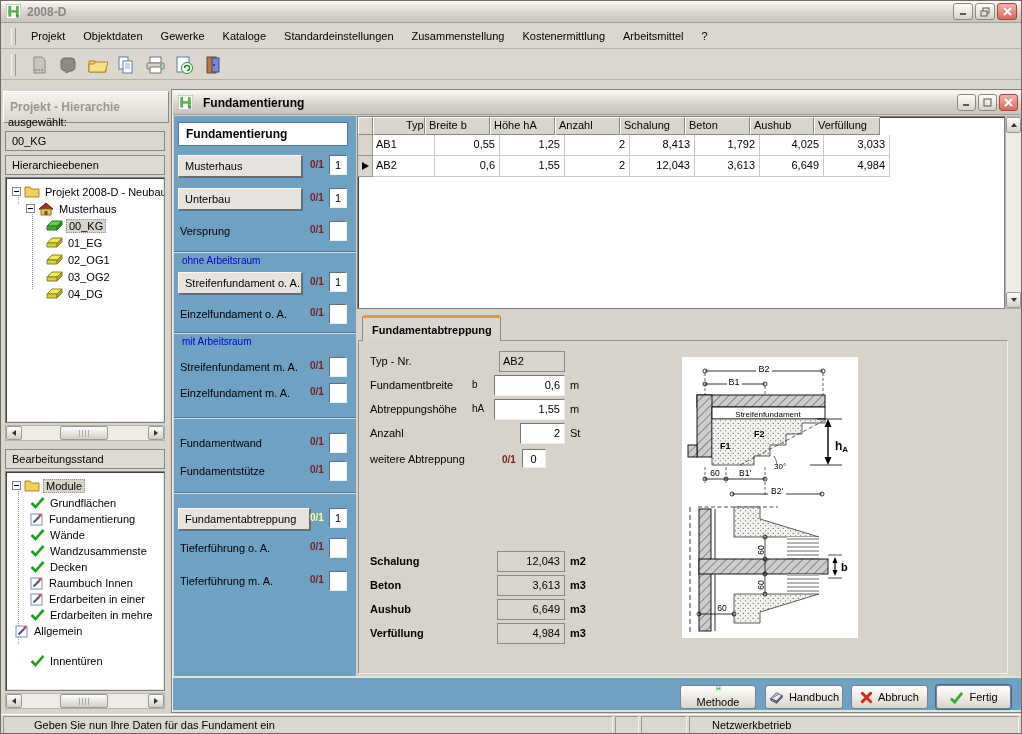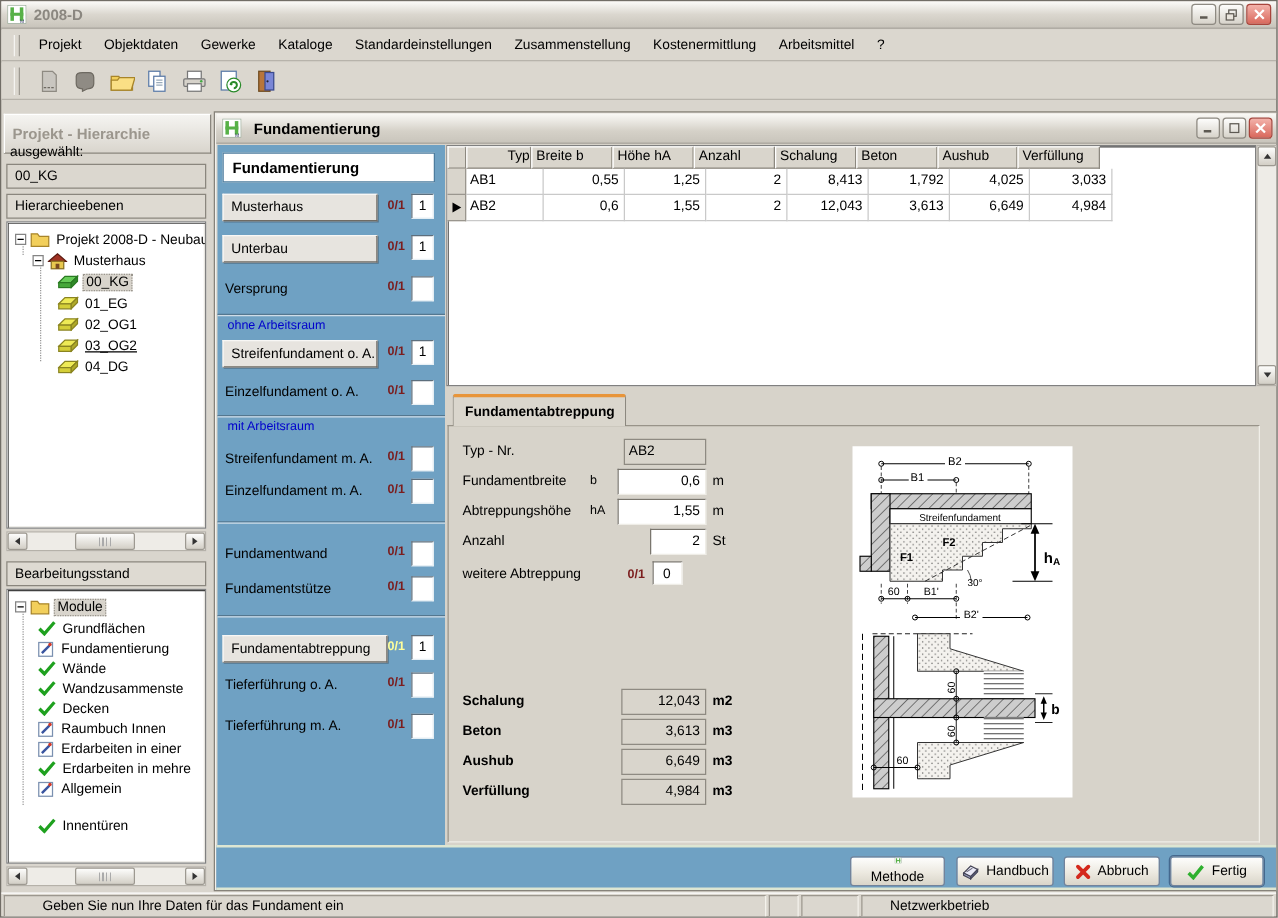--- a/index.html
+++ b/index.html
@@ -236,21 +236,21 @@
       <span class="tlabel">01_EG</span>
     </div>
     <div class="trow" style="top:73px;left:40px;">
       <svg width="17" height="11" viewBox="0 0 17 11">
           <polygon points="1,6 6,1 16,1 11,6" fill="#eeea56" stroke="#8a8420"></polygon>
           <polygon points="1,6 11,6 11,10 1,10" fill="#d4ce38" stroke="#8a8420"></polygon>
           <polygon points="11,6 16,1 16,5 11,10" fill="#b0aa28" stroke="#8a8420"></polygon>
         </svg>
       <span class="tlabel">02_OG1</span>
     </div>
-    <div class="trow" style="top:90px;left:40px;text-decoration:underline;">
+    <div class="trow" style="top:90px;left:40px;">
       <svg width="17" height="11" viewBox="0 0 17 11">
           <polygon points="1,6 6,1 16,1 11,6" fill="#eeea56" stroke="#8a8420"></polygon>
           <polygon points="1,6 11,6 11,10 1,10" fill="#d4ce38" stroke="#8a8420"></polygon>
           <polygon points="11,6 16,1 16,5 11,10" fill="#b0aa28" stroke="#8a8420"></polygon>
         </svg>
       <span class="tlabel">03_OG2</span>
     </div>
     <div class="trow" style="top:107px;left:40px;">
       <svg width="17" height="11" viewBox="0 0 17 11">
           <polygon points="1,6 6,1 16,1 11,6" fill="#eeea56" stroke="#8a8420"></polygon>
@@ -334,21 +334,21 @@
           <circle cx="10" cy="3.6" r="1.4" fill="#d43a2a"></circle>
         </svg>
         <span class="tlabel">Erdarbeiten in einer</span>
       </div>
     <div class="trow" style="top:134px;left:24px;">
         <svg width="15" height="13" viewBox="0 0 15 13">
           <path d="M1.5 7 L5.5 11 L13.5 1.8" stroke="#1fa11f" stroke-width="2.6" fill="none"></path>
         </svg>
         <span class="tlabel">Erdarbeiten in mehre</span>
       </div>
-    <div class="trow" style="top:150px;left:24px;justify-content:center;">
+    <div class="trow" style="top:150px;left:9px;justify-content:center;">
         <svg width="14" height="14" viewBox="0 0 14 14">
           <rect x="1" y="2" width="11" height="11" fill="#fff" stroke="#7a90b0"></rect>
           <path d="M3.5 10.5 L9.5 4.5" stroke="#3a55a0" stroke-width="2"></path>
           <circle cx="10" cy="3.6" r="1.4" fill="#d43a2a"></circle>
         </svg>
         <span class="tlabel">Allgemein</span>
       </div>
     <div class="trow" style="top:180px;left:24px;">
         <svg width="15" height="13" viewBox="0 0 15 13">
           <path d="M1.5 7 L5.5 11 L13.5 1.8" stroke="#1fa11f" stroke-width="2.6" fill="none"></path>

